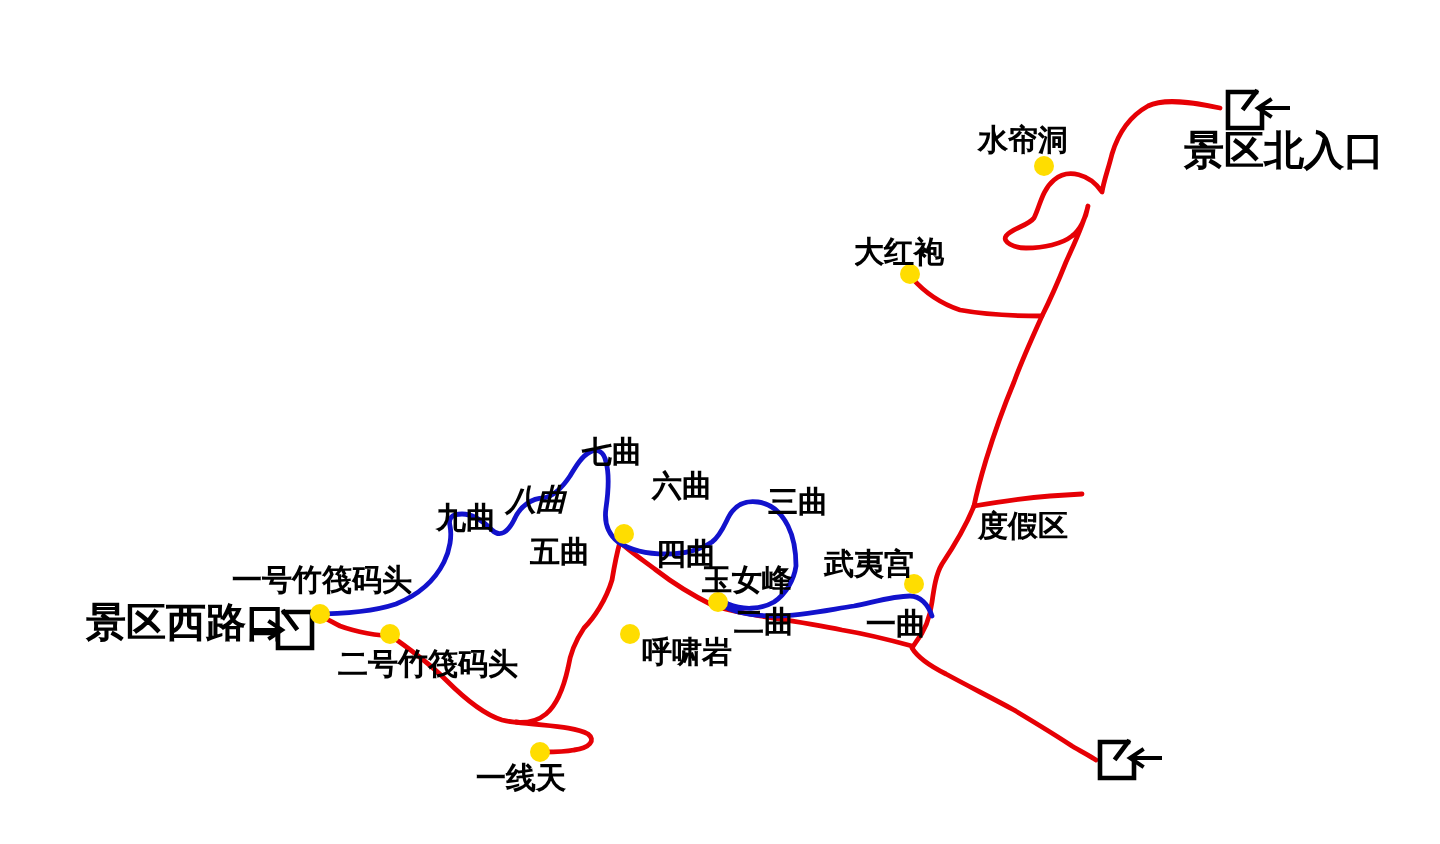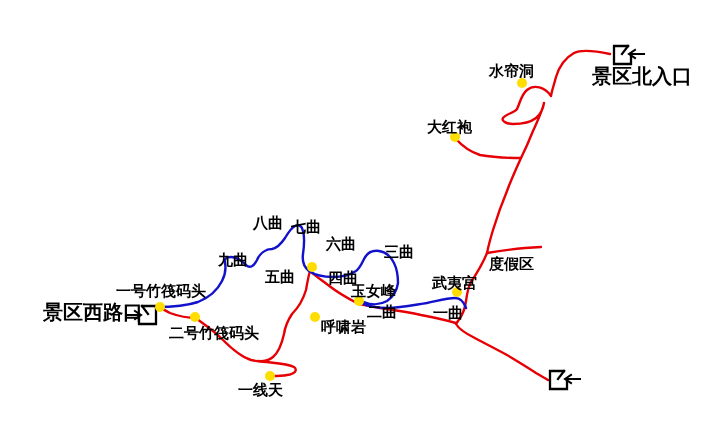--- a/index.html
+++ b/index.html
@@ -92,24 +92,24 @@
       <circle fill="#ffdd00" cx="195" cy="317" r="5"></circle>
       <circle fill="#ffdd00" cx="315" cy="317" r="5"></circle>
       <circle fill="#ffdd00" cx="270" cy="376" r="5"></circle>
     </g>
   </svg>
 
   <div class="lbl" style="left:489px;top:63px;">水帘洞</div>
   <div class="lbl big" style="left:592px;top:68px;">景区北入口</div>
   <div class="lbl" style="left:427px;top:119px;">大红袍</div>
   <div class="lbl" style="left:489px;top:256px;">度假区</div>
-  <div class="lbl" style="left:432px;top:275px;text-align:right;">武夷宫</div>
+  <div class="lbl" style="left:412px;top:275px;text-align:right;">武夷宫</div>
 
   <div class="lbl" style="left:291px;top:219px;">七曲</div>
-  <div class="lbl" style="left:253px;top:215px;">八曲</div>
+  <div class="lbl" style="left:253px;top:243px;font-style:italic;">八曲</div>
   <div class="lbl" style="left:326px;top:236px;">六曲</div>
   <div class="lbl" style="left:371px;top:244px;margin-left:13px;">三曲</div>
   <div class="lbl" style="left:218px;top:252px;">九曲</div>
   <div class="lbl" style="left:265px;top:269px;">五曲</div>
   <div class="lbl" style="left:328px;top:270px;">四曲</div>
   <div class="lbl" style="left:367px;top:304px;">二曲</div>
   <div class="lbl" style="left:433px;top:305px;">一曲</div>
 
   <div class="lbl" style="left:351px;top:283px;">玉女峰</div>
   <div class="lbl" style="left:116px;top:283px;">一号竹筏码头</div>

